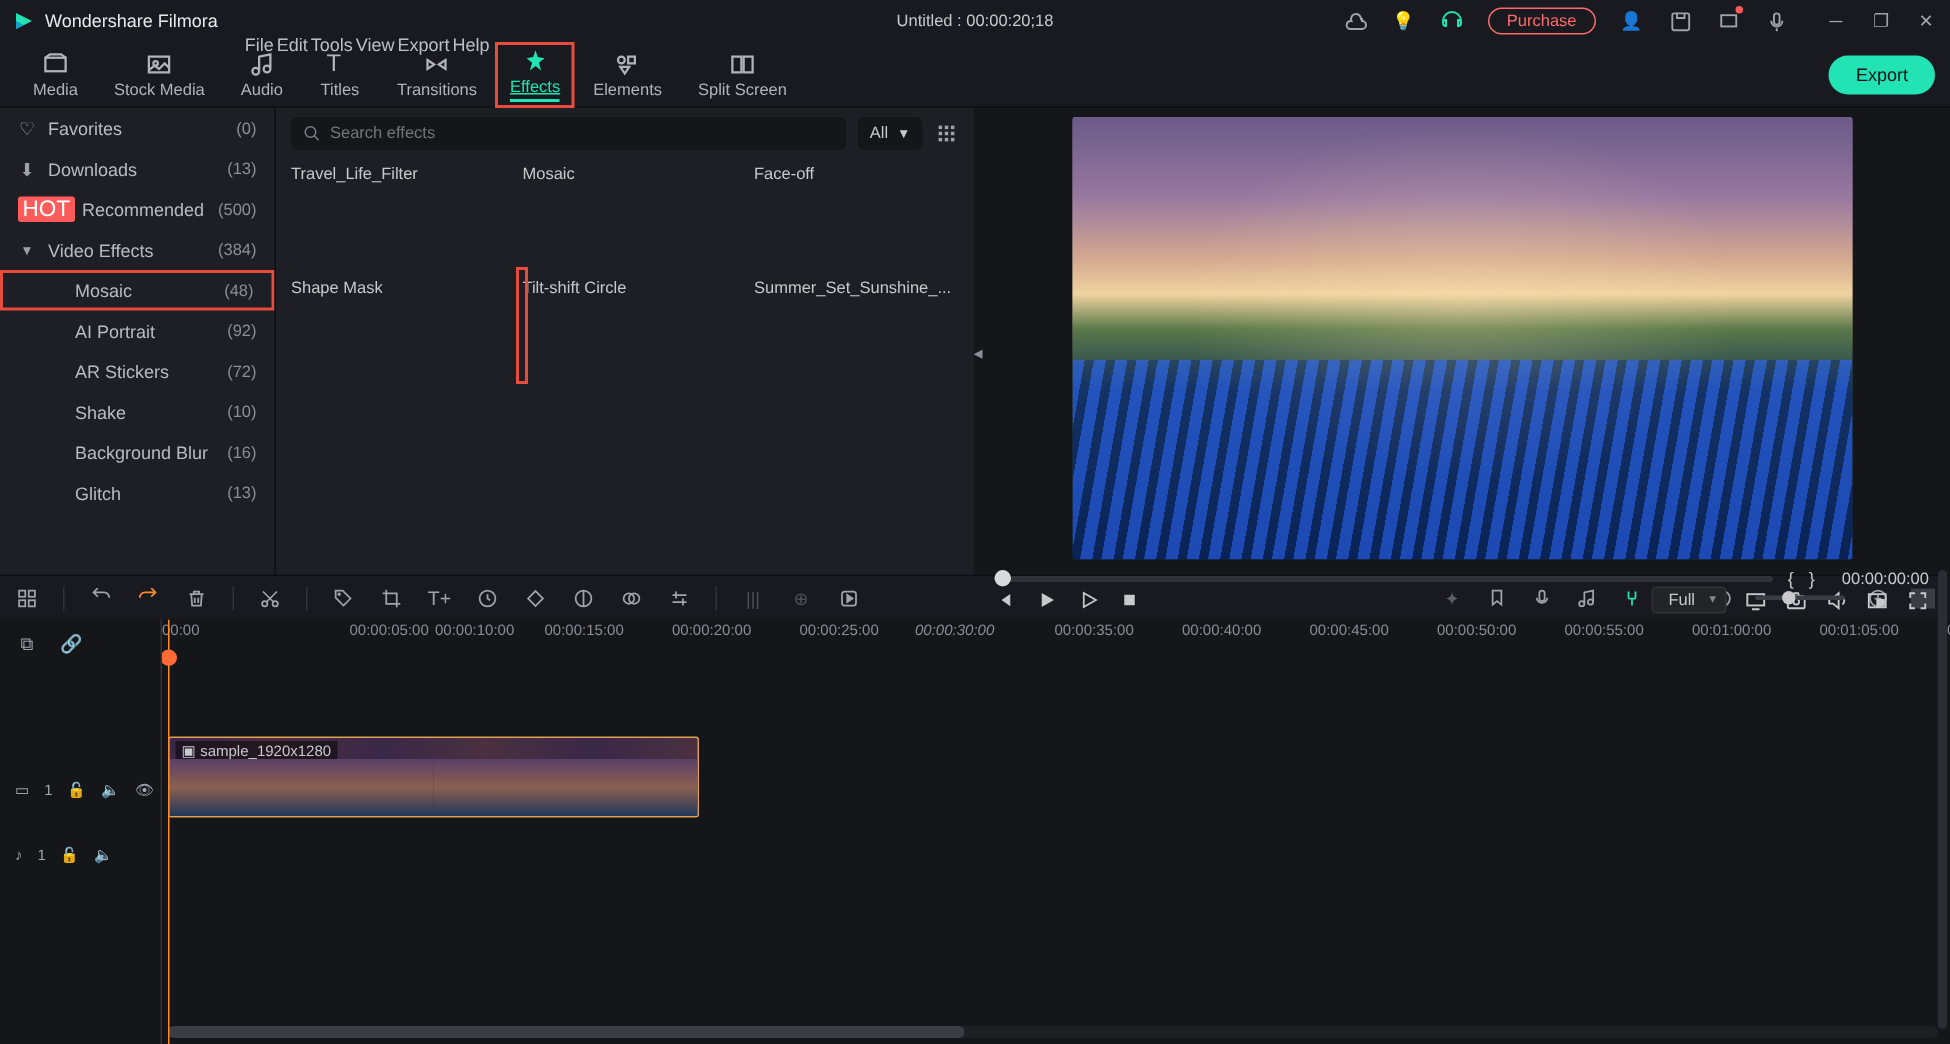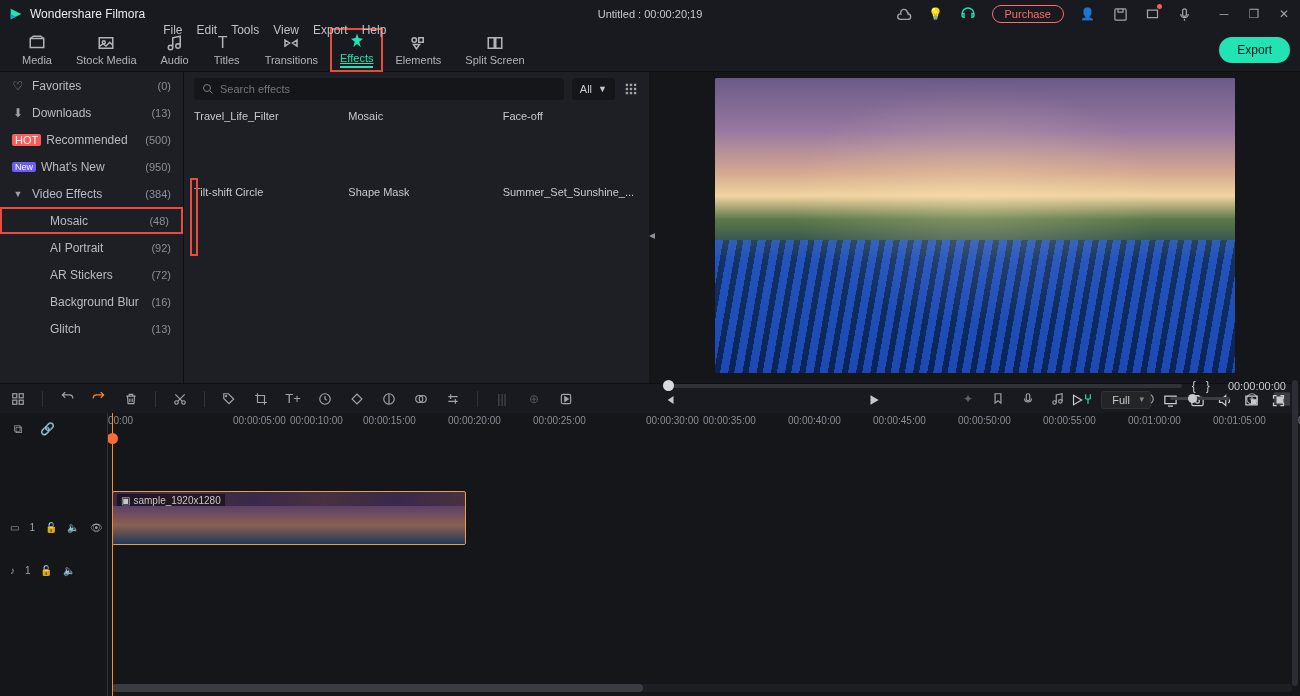--- a/index.html
+++ b/index.html
@@ -2,21 +2,21 @@
 <html><head>
 <meta charset="utf-8">
 <style>
   * { box-sizing: border-box; margin: 0; padding: 0; font-family: -apple-system, BlinkMacSystemFont, 'Segoe UI', Arial, sans-serif; }
   body { background: #181a1f; color: #c7c9cc; font-size: 12px; width: 1300px; height: 696px; overflow: hidden; }
   
   
   .title-bar { height: 28px; background: #181a1f; display: flex; align-items: center; padding: 0 8px; position: relative; }
   .logo { width: 16px; height: 16px; margin-right: 6px; }
   .app-name { font-size: 12px; color: #e8eaed; margin-right: 18px; }
-  .menu-bar { display: flex; gap: 14px; margin-top: 32px; }
+  .menu-bar { display: flex; gap: 2px; margin-top: 32px; }
   .menu-item { font-size: 12px; color: #bcc0c5; cursor: pointer; }
   .title-center { position: absolute; left: 50%; transform: translateX(-50%); font-size: 11px; color: #c7c9cc; }
   .title-right { margin-left: auto; display: flex; align-items: center; gap: 16px; }
   .icon-btn { width: 16px; height: 16px; display: inline-flex; align-items: center; justify-content: center; cursor: pointer; color: #a0a4aa; }
   .purchase-btn { border: 1px solid #ff6b6b; color: #ff6b6b; border-radius: 12px; padding: 2px 12px; font-size: 11px; cursor: pointer; }
   .win-controls { display: flex; gap: 14px; margin-left: 8px; }
   
   
   .main-toolbar { height: 44px; display: flex; align-items: center; padding: 0 10px; background: #181a1f; border-bottom: 1px solid #0d0f12; }
   .tab-btn { display: flex; flex-direction: column; align-items: center; gap: 2px; min-width: 52px; padding: 2px 12px; color: #b0b4ba; font-size: 11px; cursor: pointer; }
@@ -27,21 +27,21 @@
   .red-box { border: 2px solid #e74c3c; }
   
   .workspace { display: flex; height: 311px; }
   
   
   .sidebar { width: 184px; background: #1d1f25; overflow-y: auto; border-right: 1px solid #0d0f12; }
   .sb-item { display: flex; align-items: center; padding: 6px 12px; font-size: 12px; color: #b8bcc2; cursor: pointer; position: relative; height: 27px; }
   .sb-label { flex: 1; }
   .sb-count { color: #8a8e95; font-size: 11px; }
   .sb-indent { padding-left: 50px; }
-  .hot-badge { background: #ff5b5b; color: #fff; font-size: 11px; padding: 0 3px; border-radius: 2px; margin-right: 5px; }
+  .hot-badge { background: #ff5b5b; color: #fff; font-size: 15px; padding: 0 3px; border-radius: 2px; margin-right: 5px; }
   .new-badge { background: #6b5bff; color: #fff; font-size: 9px; padding: 0 3px; border-radius: 2px; margin-right: 5px; }
   .sb-item-utility { border: 2px solid #e74c3c; padding-left: 48px; }
   .sb-icon { width: 12px; margin-right: 8px; color: #9ca0a7; text-align:center; }
   
   
   .grid-panel { flex: 1; background: #1d1f25; padding: 0 10px 8px 10px; position: relative; max-width: 465px; }
   .grid-toolbar { height: 28px; display: flex; align-items: center; margin-bottom: 6px; gap: 8px; padding-top: 6px; }
   .search-box { flex: 1; background: #14161a; border-radius: 4px; display: flex; align-items: center; padding: 0 8px; height: 22px; }
   .search-input { background: transparent; border: none; outline: none; color: #c7c9cc; font-size: 11px; flex: 1; }
   .filter-dd { background: #14161a; border-radius: 4px; padding: 2px 8px; font-size: 11px; display: flex; align-items: center; gap: 6px; height: 22px; }
@@ -60,21 +60,21 @@
   
   
   .preview-panel { flex: 1; background: #14161a; display: flex; flex-direction: column; }
   .preview-video { flex: 1; display: flex; align-items: center; justify-content: center; padding: 6px 40px; }
   .video-frame { width: 100%; max-width: 520px; height: 295px; background: linear-gradient(180deg,#8469a0 0%, #c8a0b4 25%, #f0d4a0 40%, #2a4838 55%, #0c2848 100%); border-radius: 2px; position: relative; overflow: hidden; }
   .playback-row { height: 18px; display: flex; align-items: center; padding: 0 14px; gap: 10px; }
   .play-track { flex: 1; height: 4px; background: #303238; border-radius: 2px; position: relative; }
   .play-thumb { position: absolute; left: 0; top: -4px; width: 11px; height: 11px; background: #d8dadd; border-radius: 50%; }
   .time-right { font-size: 11px; color: #c7c9cc; margin-left: 8px; }
   
-  .control-row { height: 34px; display: flex; align-items: center; padding: 0 14px; gap: 14px; justify-content: space-between; position: relative; }
+  .control-row { height: 34px; display: flex; align-items: center; padding: 0 14px; gap: 14px; justify-content: flex-start; position: relative; }
   .ctrl-icon { color: #c7c9cc; cursor: pointer; }
   .ctrl-right { position: absolute; right: 14px; display: flex; align-items: center; gap: 12px; }
   .quality-dd { background: #222428; border: 1px solid #303238; padding: 2px 20px 2px 10px; font-size: 11px; border-radius: 3px; position:relative; }
   .quality-dd::after { content:'▾'; position:absolute; right:6px; font-size:9px; color:#888;}
   
   
   .tl-toolbar { height: 30px; background: #181a1f; display: flex; align-items: center; padding: 0 10px; gap: 16px; border-top: 1px solid #0d0f12; }
   .tl-sep { width: 1px; height: 16px; background: #303238; }
   .tl-right { margin-left: auto; display: flex; align-items: center; gap: 14px; }
   .zoom-slider { width: 60px; height: 3px; background: #3a3d44; border-radius: 2px; position: relative; }
@@ -118,21 +118,21 @@
   </span>
   <span class="app-name">Wondershare Filmora</span>
   <div class="menu-bar">
     <span class="menu-item">File</span>
     <span class="menu-item">Edit</span>
     <span class="menu-item">Tools</span>
     <span class="menu-item">View</span>
     <span class="menu-item">Export</span>
     <span class="menu-item">Help</span>
   </div>
-  <span class="title-center">Untitled : 00:00:20;19</span>
+  <span class="title-center">Untitled : 00:00:20;18</span>
   <div class="title-right">
     <span class="icon-btn">
         <svg width="16" height="16" viewBox="0 0 24 24" fill="none" stroke="#a0a4aa" stroke-width="2">
           <path d="M18 10h-1a5 5 0 10-9.6 2A4 4 0 006 20h12a4 4 0 000-8z"></path>
         </svg>
       </span>
     <span class="icon-btn" style="color:#e0c14a">💡</span>
     <span class="icon-btn" style="color:#22e3b3">
         <svg width="16" height="16" viewBox="0 0 24 24" fill="none" stroke="currentColor" stroke-width="2">
           <path d="M3 14v-2a9 9 0 0118 0v2M3 14a3 3 0 003 3v-6a3 3 0 00-3 3zm18 0a3 3 0 01-3 3v-6a3 3 0 013 3z"></path>
@@ -248,40 +248,39 @@
         <span class="sb-icon">⬇</span>
         <span class="sb-label">Downloads</span>
         <span class="sb-count">(13)</span>
       </div>
     <div class="sb-item">
         <span class="hot-badge">HOT</span>
         <span class="sb-label">Recommended</span>
         <span class="sb-count">(500)</span>
       </div>
     <div class="sb-item">
-        <span class="new-badge">New</span>
-        <span class="sb-label">What's New</span>
-        <span class="sb-count">(950)</span>
-      </div>
-    <div class="sb-item">
         <span class="sb-icon" style="font-size:9px">▼</span>
         <span class="sb-label">Video Effects</span>
         <span class="sb-count">(384)</span>
       </div>
     <div class="sb-item sb-item-utility">
         <span class="sb-label">Mosaic</span>
         <span class="sb-count">(48)</span>
       </div>
     <div class="sb-item sb-indent">
         <span class="sb-label">AI Portrait</span>
         <span class="sb-count">(92)</span>
       </div>
     <div class="sb-item sb-indent">
         <span class="sb-label">AR Stickers</span>
         <span class="sb-count">(72)</span>
+      </div>
+    <div class="sb-item sb-indent">
+        <span class="sb-label">Shake</span>
+        <span class="sb-count">(10)</span>
       </div>
     <div class="sb-item sb-indent">
         <span class="sb-label">Background Blur</span>
         <span class="sb-count">(16)</span>
       </div>
     <div class="sb-item sb-indent">
         <span class="sb-label">Glitch</span>
         <span class="sb-count">(13)</span>
       </div>
   </div>
@@ -340,32 +339,32 @@
             <div style="position:absolute;left:50%;top:10px;transform:translateX(-50%);width:30px;height:50px;background:#2a2020;border-radius:50% 50% 0 0"></div>
             <span class="dl-icon">
               <svg viewBox="0 0 24 24" fill="#22e3b3">
                 <path d="M12 3v12m-5-5l5 5 5-5M5 21h14"></path>
               </svg>
             </span>
           </div>
           <div class="thumb-label">Face-off</div>
         </div>
         <div class="thumb-cell">
-          <div class="thumb thumb-tower highlighted"></div>
-          <div class="thumb-label">Tilt-shift Circle</div>
-        </div>
-        <div class="thumb-cell">
           <div class="thumb thumb-tower">
             <span class="dl-icon">
               <svg viewBox="0 0 24 24" fill="#22e3b3">
                 <path d="M12 3v12m-5-5l5 5 5-5M5 21h14"></path>
               </svg>
             </span>
           </div>
           <div class="thumb-label">Shape Mask</div>
+        </div>
+        <div class="thumb-cell">
+          <div class="thumb thumb-tower highlighted"></div>
+          <div class="thumb-label">Tilt-shift Circle</div>
         </div>
         <div class="thumb-cell">
           <div class="thumb thumb-tower">
             <span class="dl-icon">
               <svg viewBox="0 0 24 24" fill="#22e3b3">
                 <path d="M12 3v12m-5-5l5 5 5-5M5 21h14"></path>
               </svg>
             </span>
           </div>
           <div class="thumb-label">Summer_Set_Sunshine_...</div>
@@ -642,21 +641,21 @@
   </div>
   <div class="tl-tracks">
     <div class="playhead"></div>
     <div class="tl-ruler" id="ruler">
         <span class="ruler-tick" style="left: 0px;">00:00</span>
         <span class="ruler-tick" style="left: 85px; padding-left: 40px;">00:00:05:00</span>
         <span class="ruler-tick" style="left: 170px; padding-left: 12px;">00:00:10:00</span>
         <span class="ruler-tick" style="left: 255px;">00:00:15:00</span>
         <span class="ruler-tick" style="left: 340px;">00:00:20:00</span>
         <span class="ruler-tick" style="left: 425px;">00:00:25:00</span>
-        <span class="ruler-tick" style="left: 538px;">00:00:30:00</span>
+        <span class="ruler-tick" style="left: 502px; font-style: italic;">00:00:30:00</span>
         <span class="ruler-tick" style="left: 595px;">00:00:35:00</span>
         <span class="ruler-tick" style="left: 680px;">00:00:40:00</span>
         <span class="ruler-tick" style="left: 765px;">00:00:45:00</span>
         <span class="ruler-tick" style="left: 850px;">00:00:50:00</span>
         <span class="ruler-tick" style="left: 935px;">00:00:55:00</span>
         <span class="ruler-tick" style="left: 1020px;">00:01:00:00</span>
         <span class="ruler-tick" style="left: 1105px;">00:01:05:00</span>
         <span class="ruler-tick" style="left: 1190px;">00:01</span>
       </div>
     <div class="tl-spacer2"></div>

